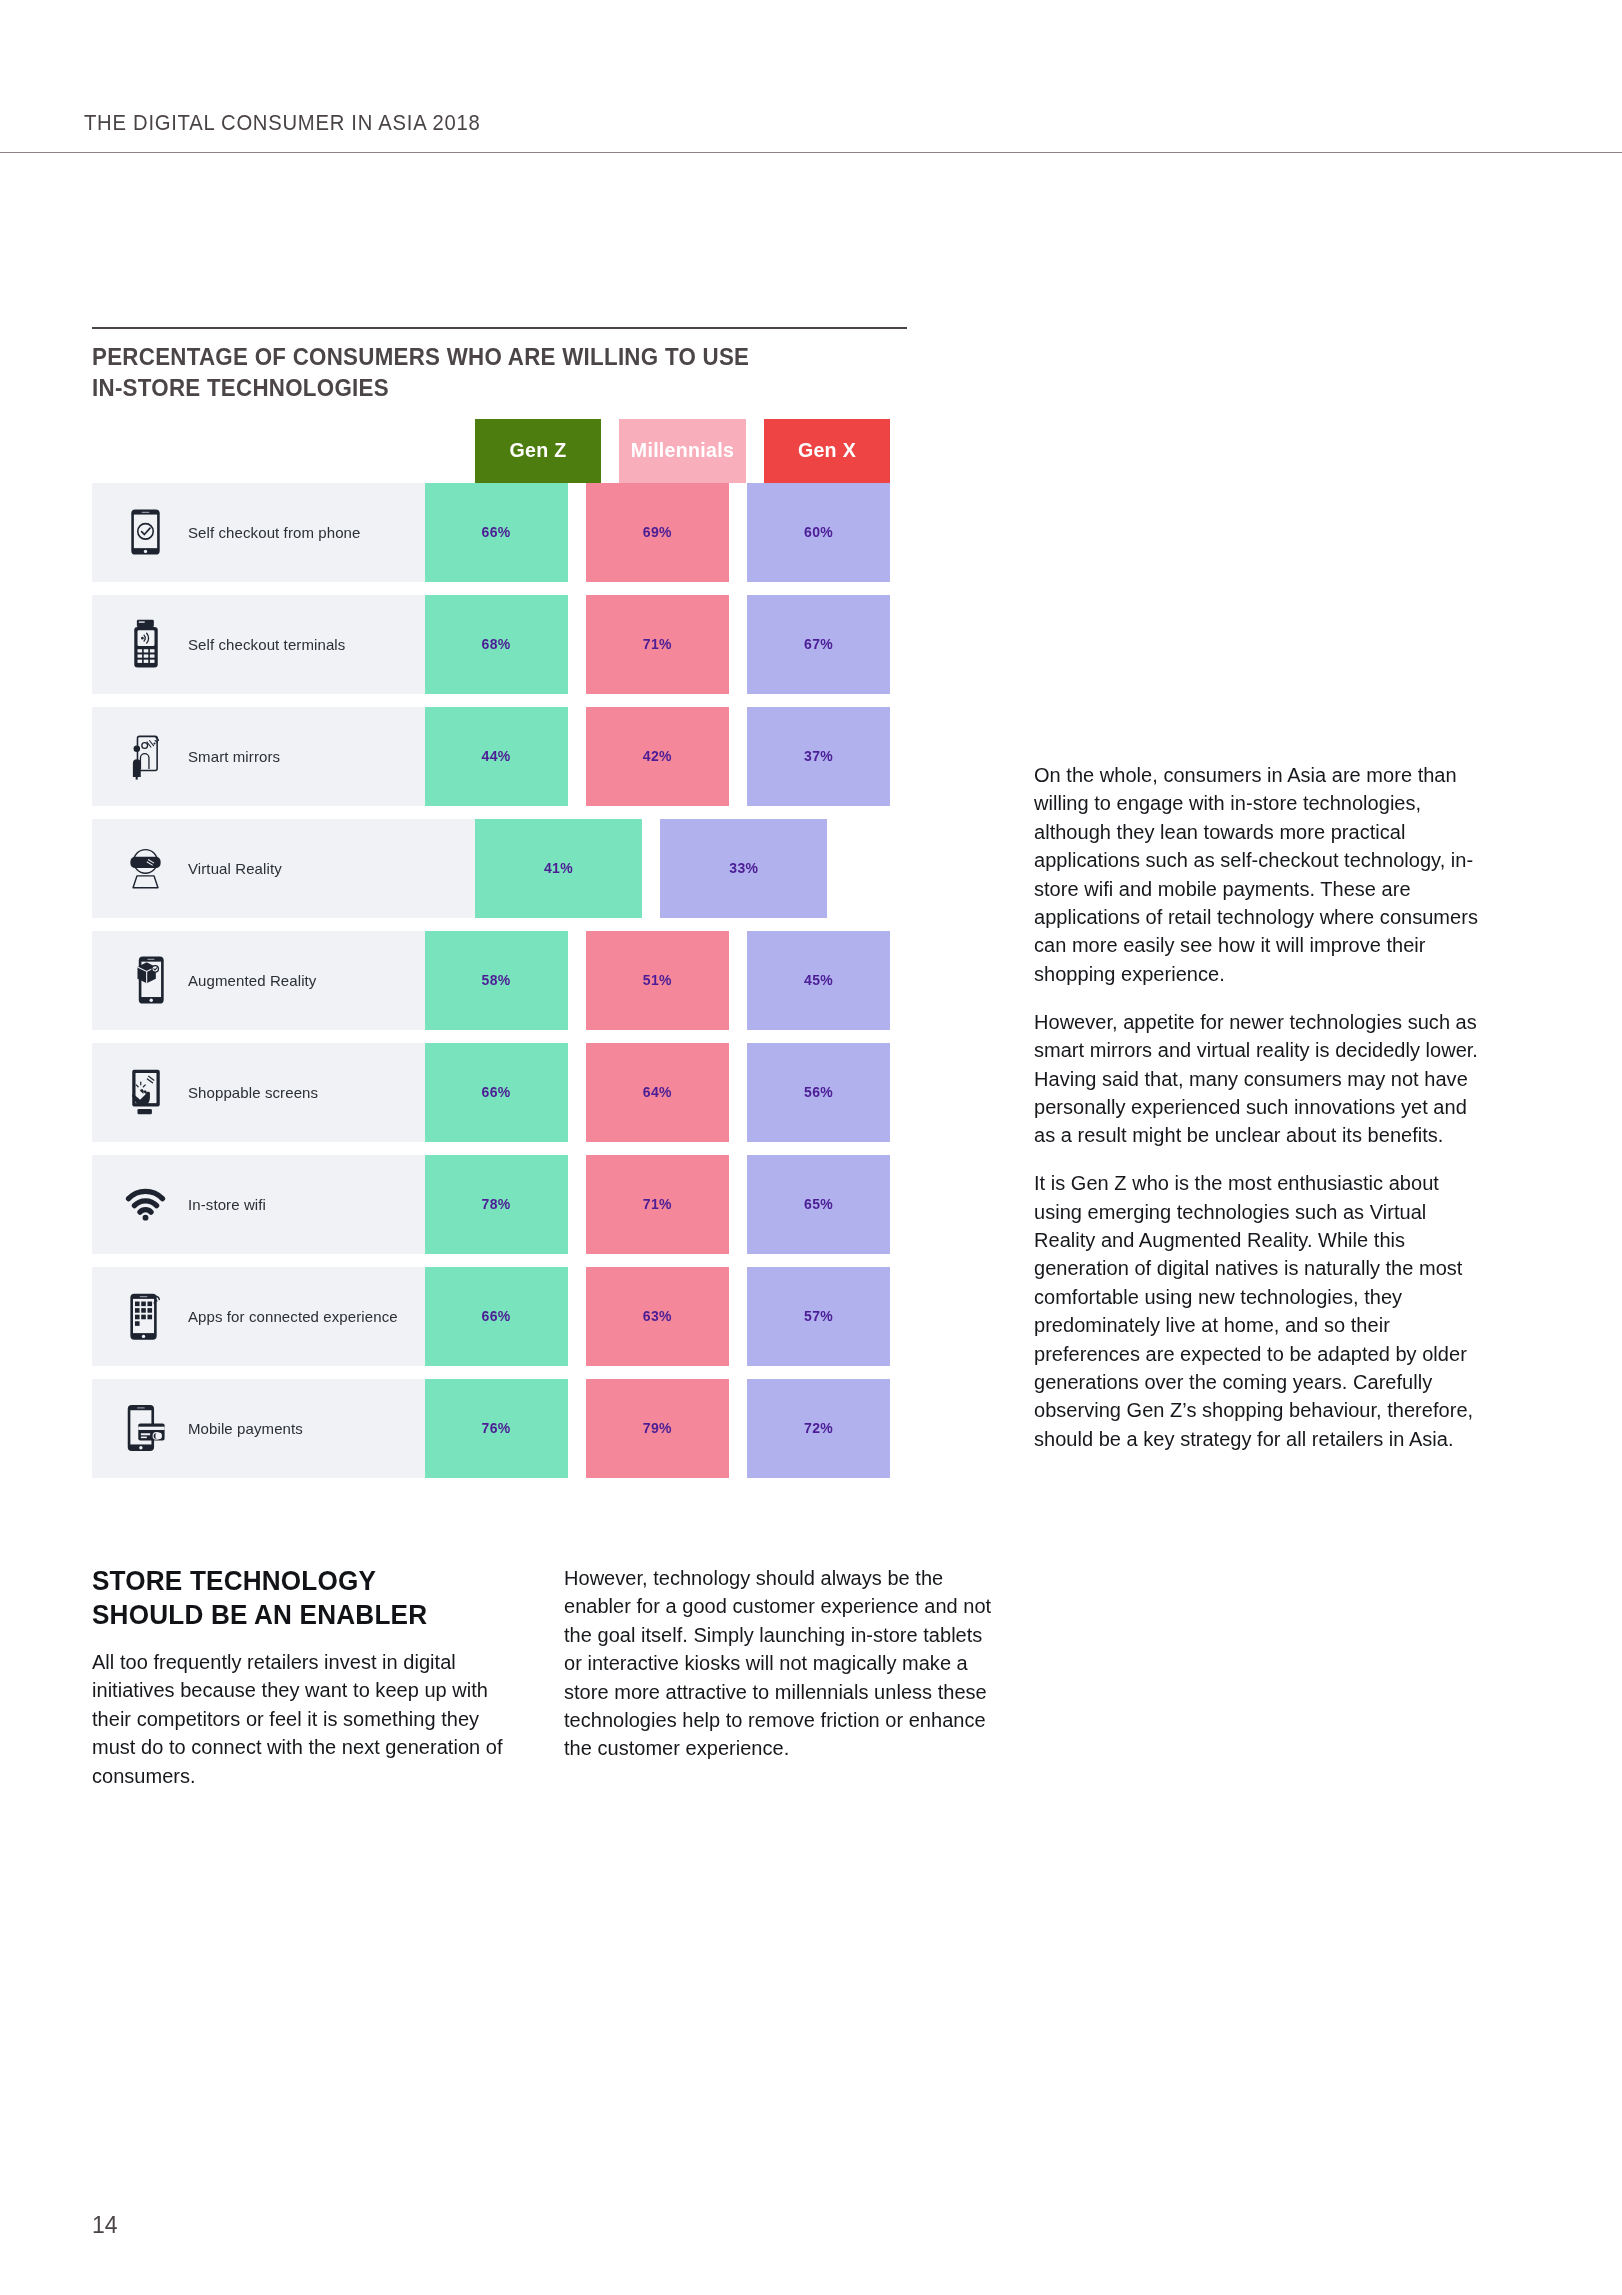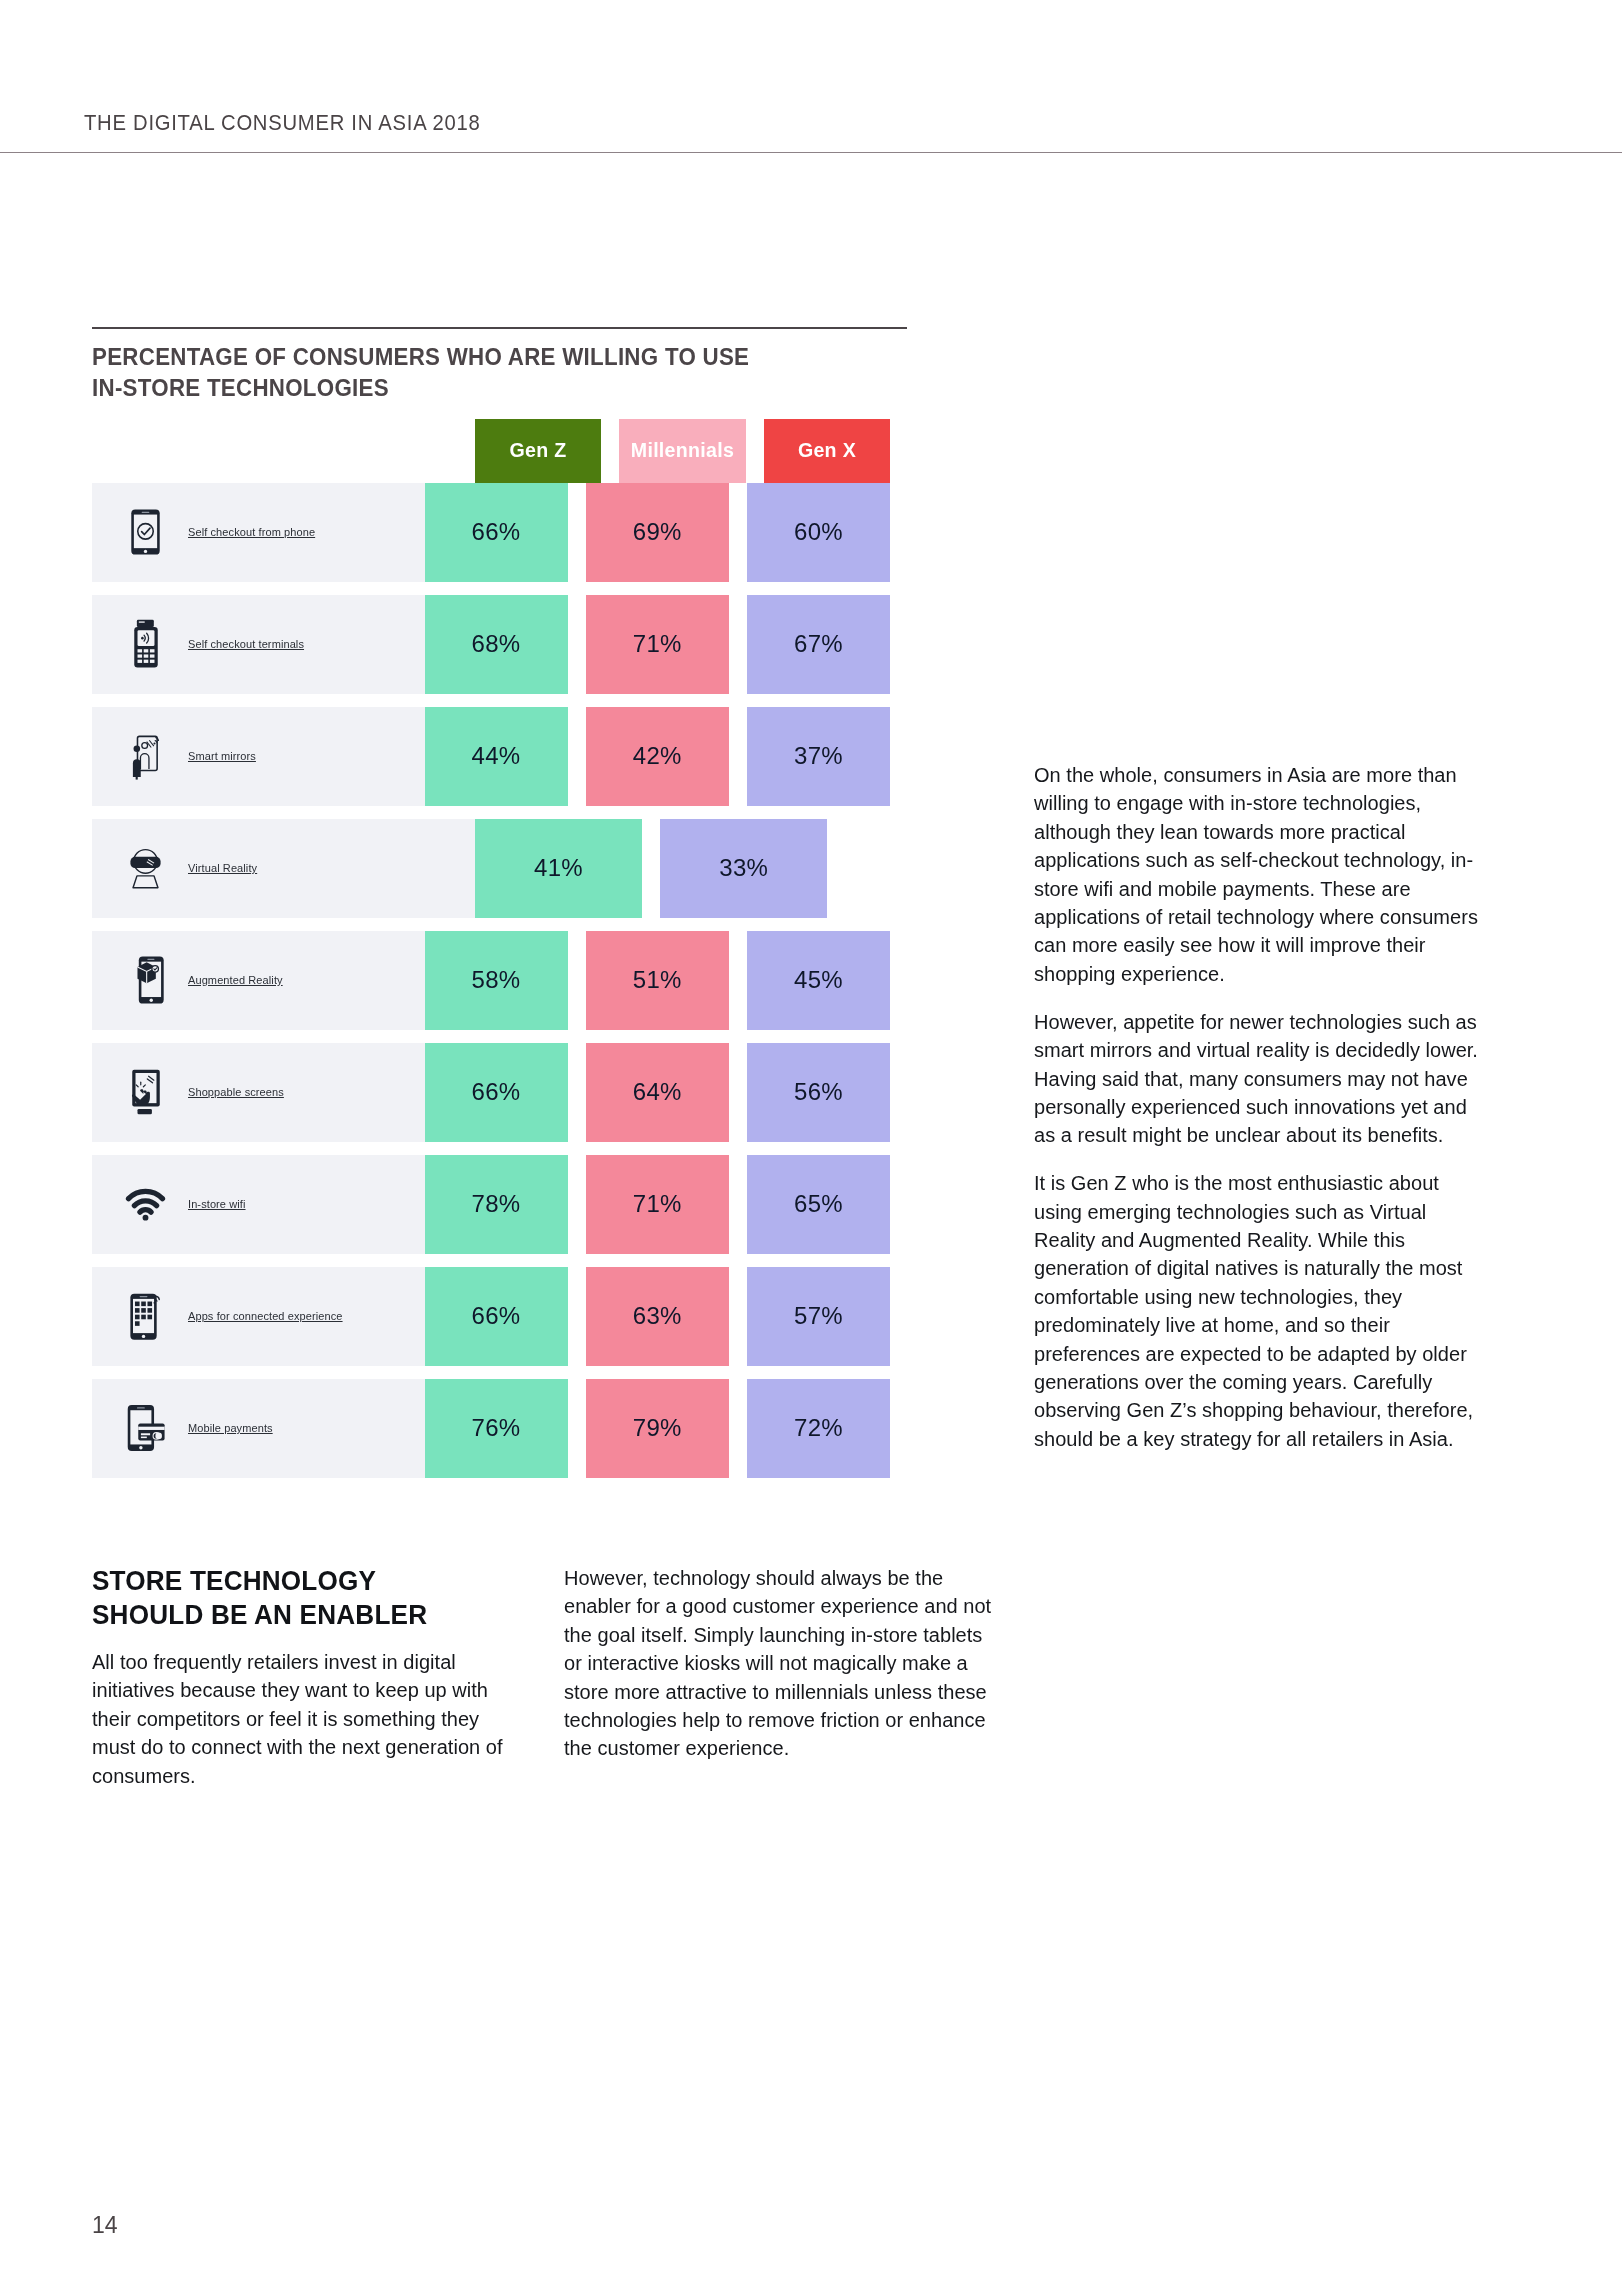--- a/index.html
+++ b/index.html
@@ -50,27 +50,26 @@
 
   .row{display:flex;align-items:stretch;height:99px;margin-bottom:13px;}
   .row:last-child{margin-bottom:0;}
   .label-cell{
     width:383px;background:#f1f2f6;display:flex;align-items:center;
     padding-left:33px;box-sizing:border-box;
   }
   .ico{width:41px;height:50px;flex:0 0 41px;margin-right:22px;display:flex;align-items:center;justify-content:center;}
   .ico svg{display:block;}
   .label-txt{
-    font-size:11px;color:#2b2f36;letter-spacing:0.1px;
+    font-size:15px;color:#2b2f36;letter-spacing:0.1px;
     font-stretch:condensed;
-    text-decoration:underline;
   }
   .val{
     width:167px;margin-right:18.3px;display:flex;align-items:center;justify-content:center;
-    color:#0f172a;font-size:24px;font-weight:400;letter-spacing:0.3px;
+    color:#4c1d95;font-size:14px;font-weight:700;letter-spacing:0.3px;
     font-stretch:condensed;
   }
   .val:last-child{margin-right:0;}
   .val.z{background:#79e3bd;}
   .val.m{background:#f4889a;}
   .val.x{background:#b1b1ee;}
 
   
   .bodytext{
     font-size:20px;line-height:1.42;color:#16181c;

